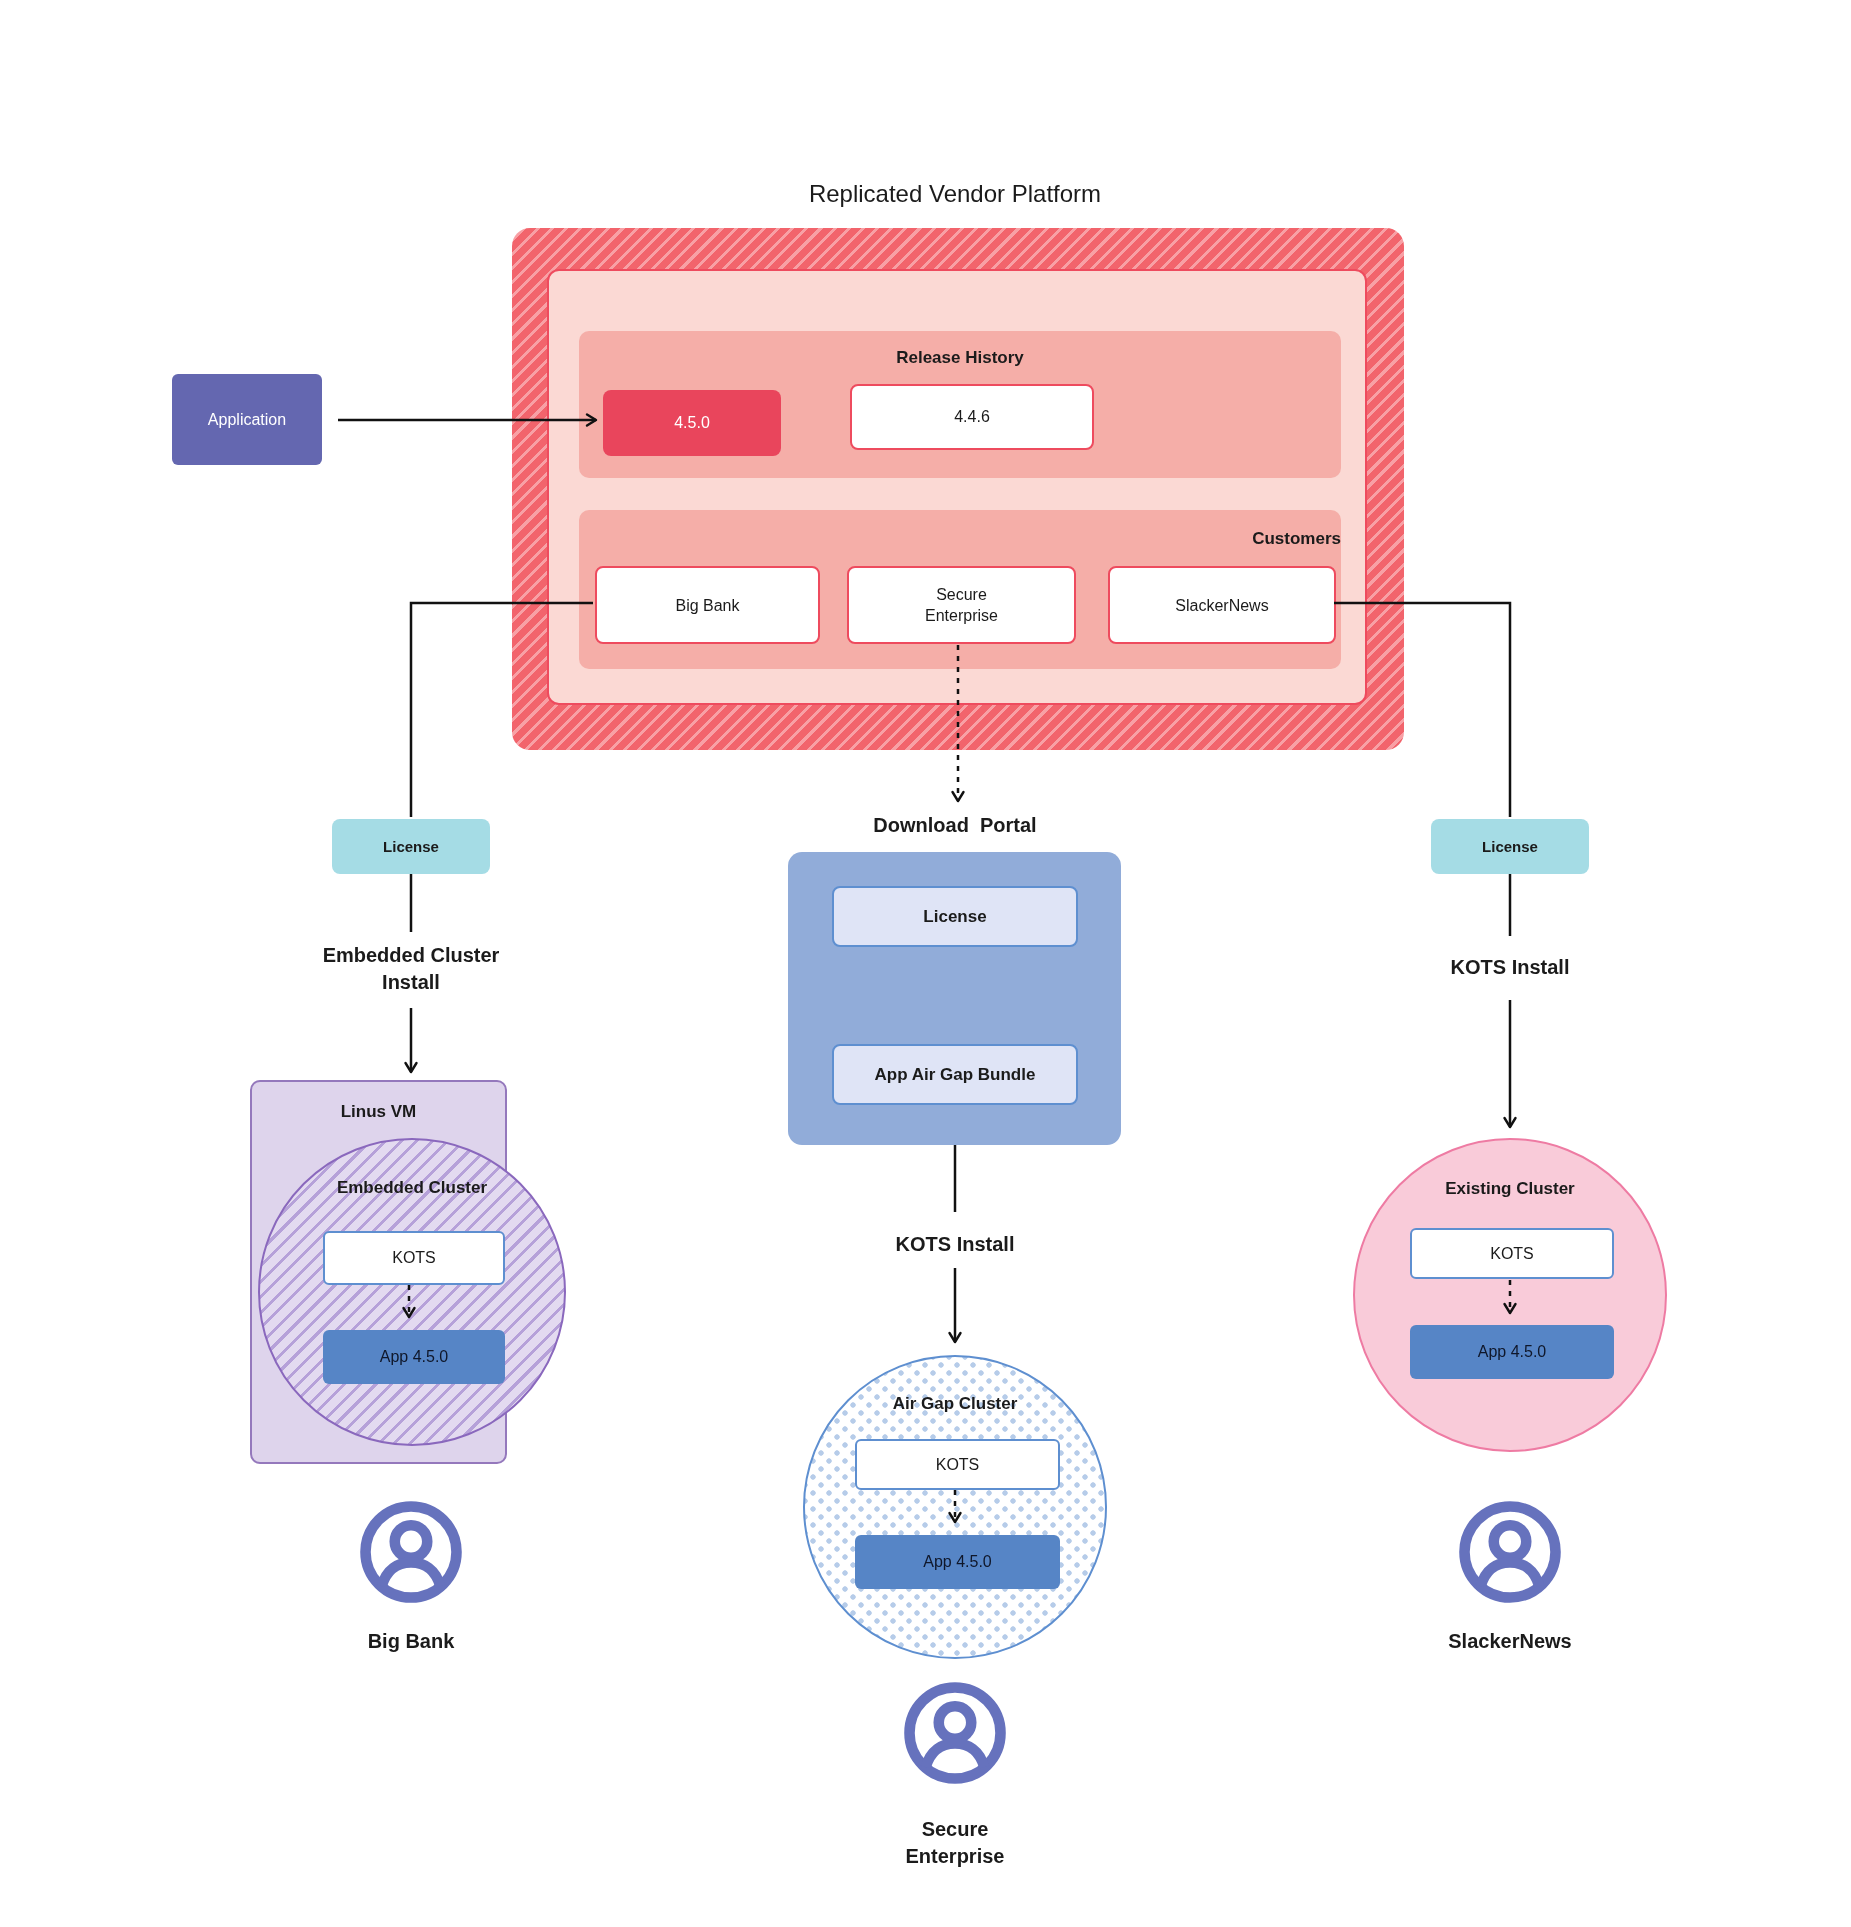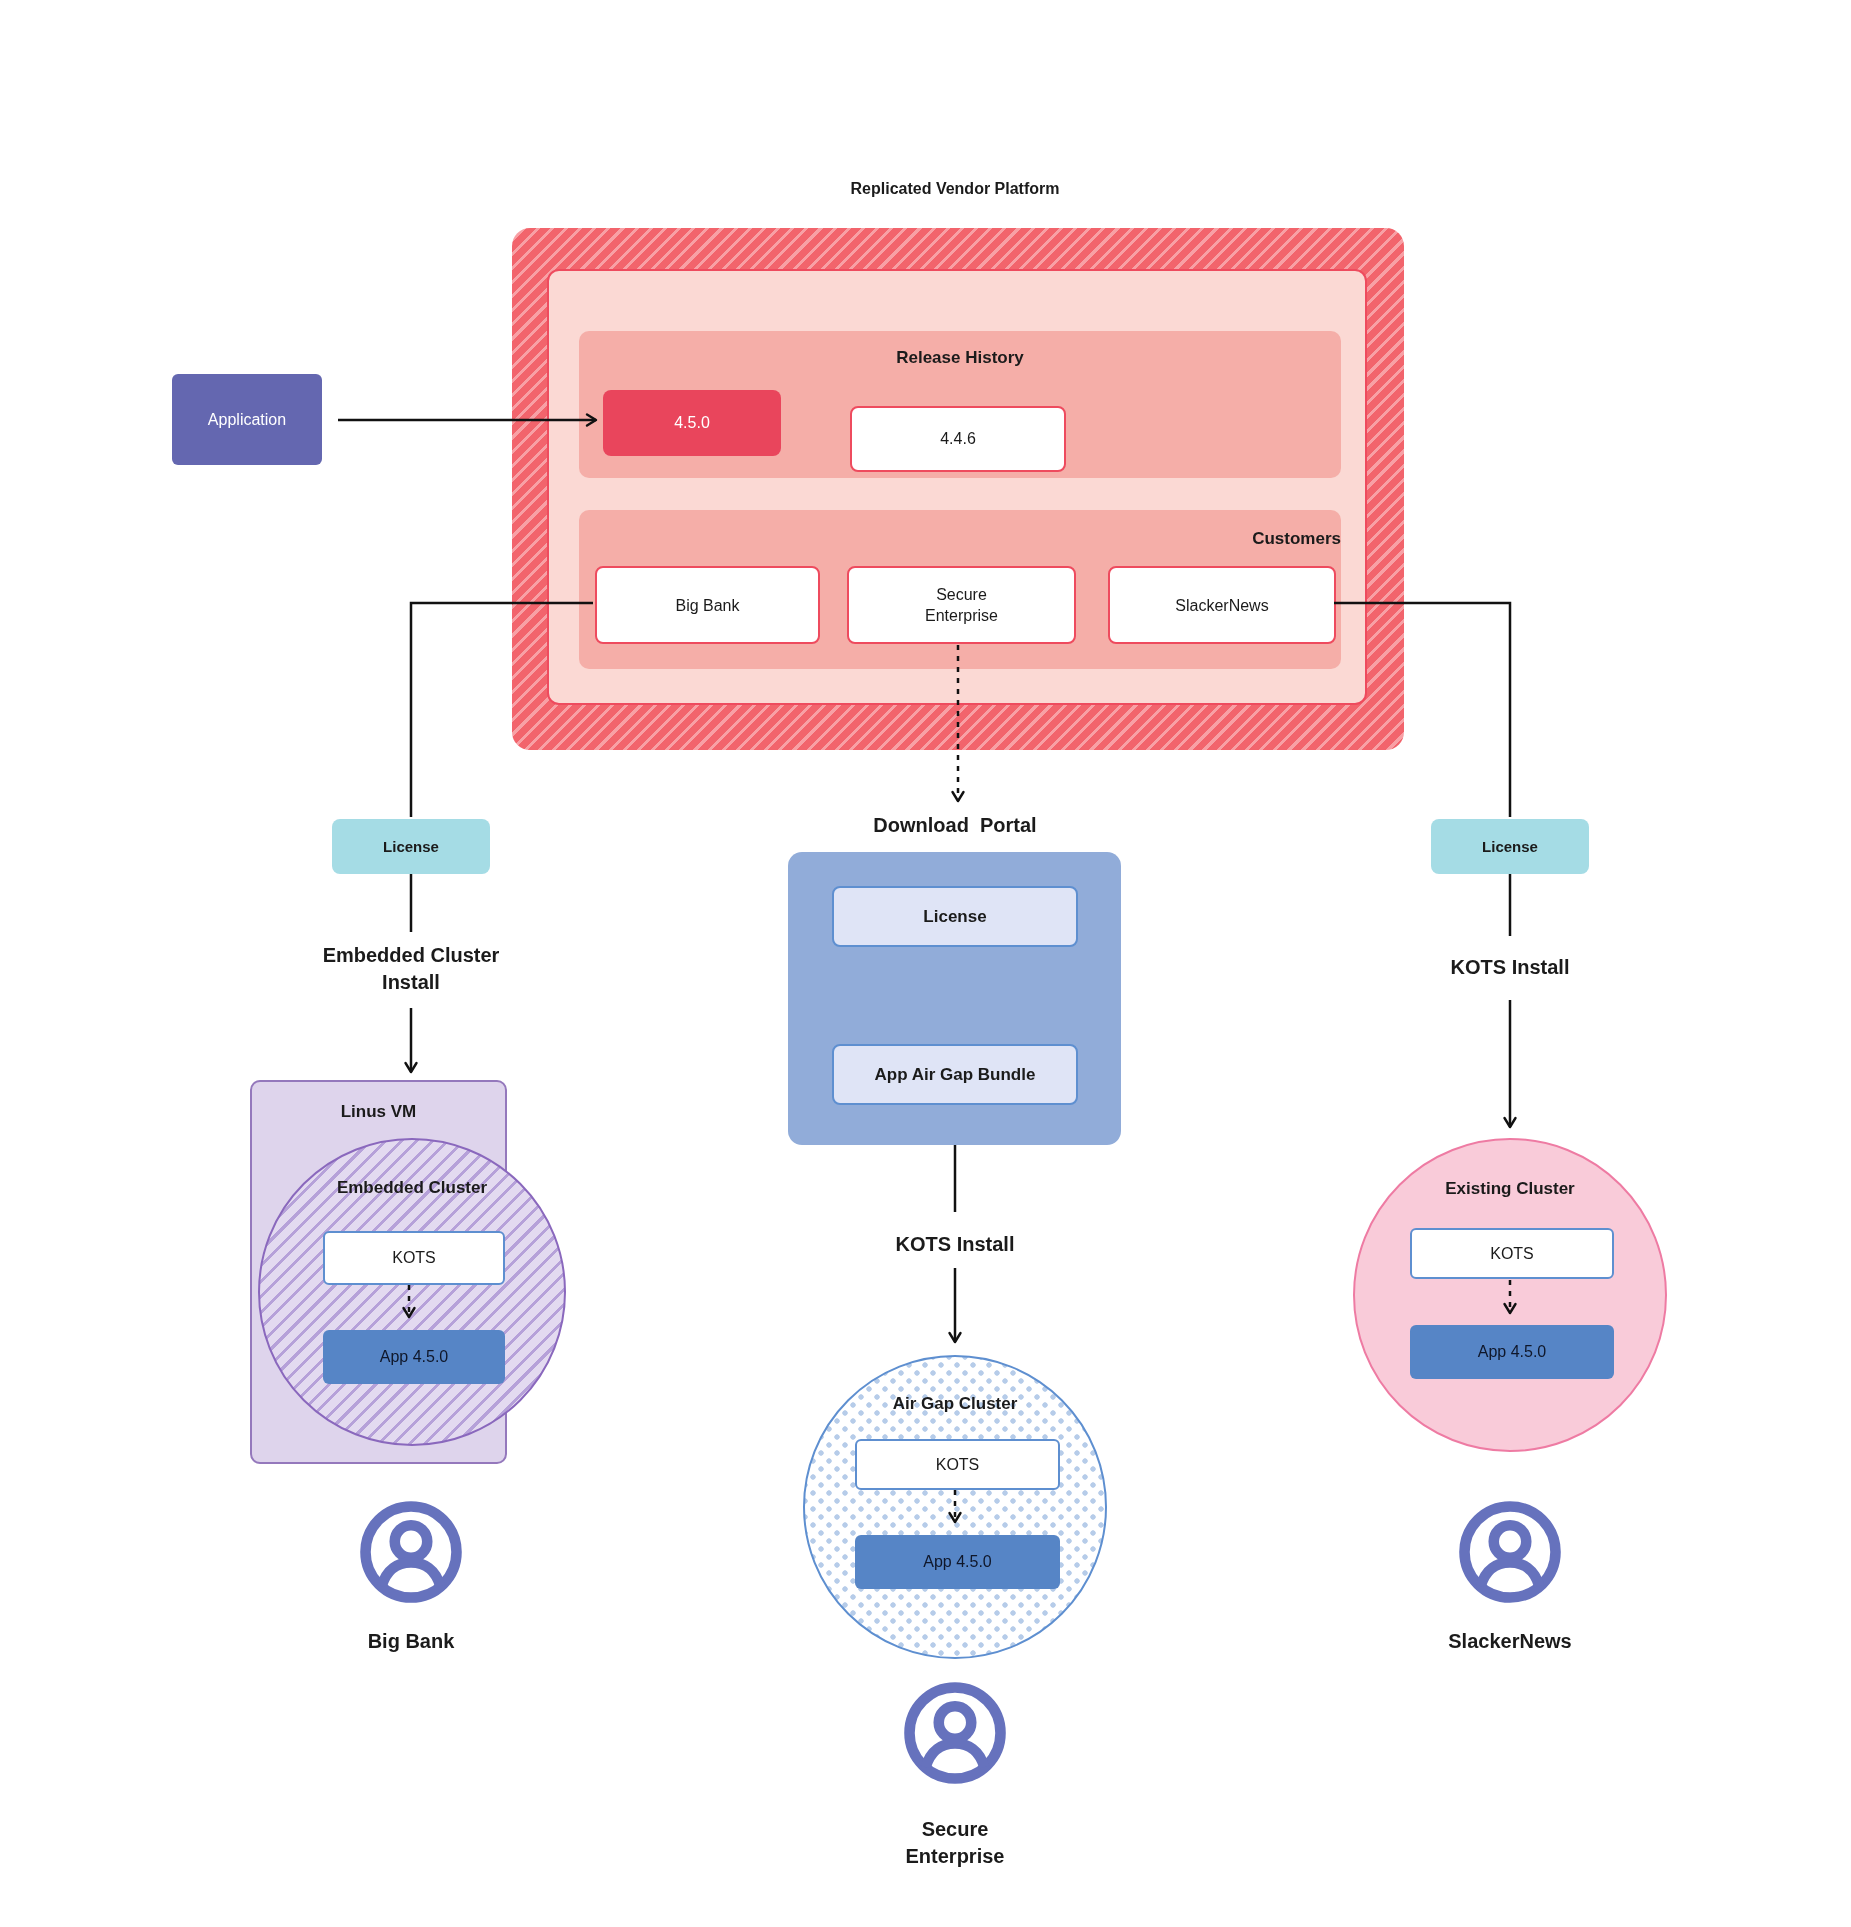--- a/index.html
+++ b/index.html
@@ -111,21 +111,21 @@
     background-position: 0 0, 8px 8px;
     border: 2px solid var(--blue-border);
   }
 
   
   .circle-pink {
     background: var(--pink-bg);
     border: 2px solid var(--pink-border);
   }
 
-  .title { font-size: 16px; font-weight: 700; }
+  .title { font-size: 24px; font-weight: 400; }
 
   .connectors { position: absolute; left: 0; top: 0; pointer-events: none; }
   .line { stroke: var(--line, #111); stroke-width: 2.5; fill: none; }
   .dashedline { stroke-dasharray: 5 6; }
   .arrowend { marker-end: url(#arrowhead); }
 </style>
 </head>
 <body>
 
 <div class="canvas">
@@ -134,21 +134,21 @@
 
   <div class="abs hatch-red" style="left:512px; top:228px; width:892px; height:522px;">
 
     <div class="abs stable-box" style="left:35px; top:41px; width:820px; height:436px;">
 
       <div class="abs panel" style="left:30px; top:60px; width:762px; height:147px;">
         <div class="panel-label" style="top:17px;">Release History</div>
         <div class="abs release-current flexc" style="left:24px; top:59px; width:178px; height:66px;">
           <span>4.5.0</span>
         </div>
-        <div class="abs white-red-box flexc" style="left:271px; top:75px; width:216px; height:66px;">
+        <div class="abs white-red-box flexc" style="left:271px; top:53px; width:244px; height:66px;">
           <span>4.4.6</span>
         </div>
       </div>
 
       <div class="abs panel" style="left:30px; top:239px; width:762px; height:159px;">
         <div class="panel-label" style="top:19px;text-align:right;">Customers</div>
         <div class="abs white-red-box flexc customer-box" style="left:16px; top:56px; width:225px; height:78px;">
           <span>Big Bank</span>
         </div>
         <div class="abs white-red-box flexc customer-box" style="left:268px; top:56px; width:229px; height:78px;">

